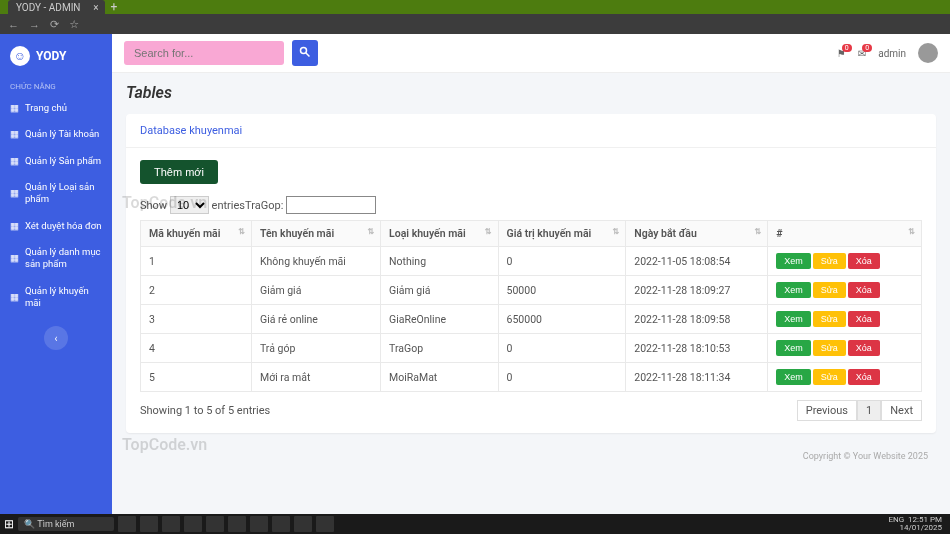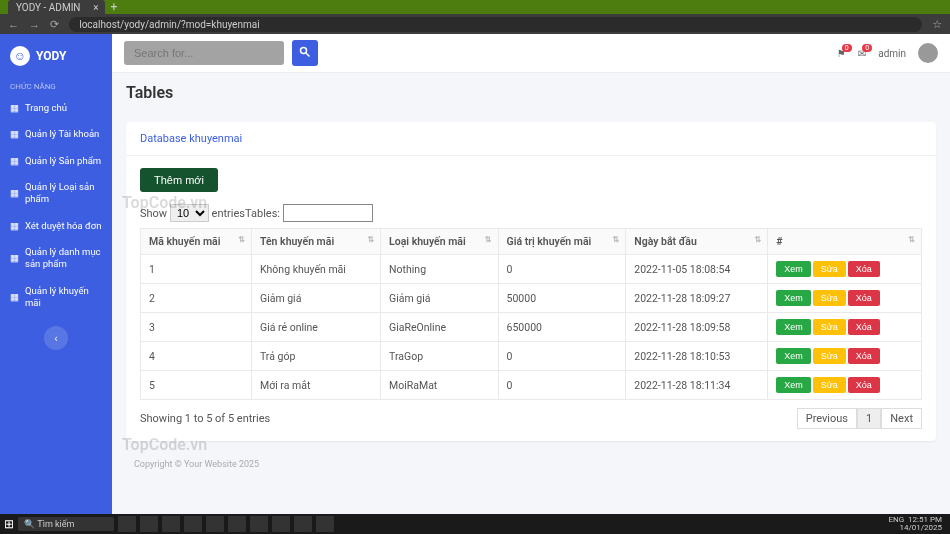--- a/index.html
+++ b/index.html
@@ -14,29 +14,29 @@
 .app { display: flex; height: 480px; }
 .sidebar { width: 112px; background: #3d5ee1; color: #fff; display: flex; flex-direction: column; font-size: 10px; }
 .brand { display: flex; align-items: center; gap: 6px; padding: 12px 10px; font-weight: 700; font-size: 12px; }
 .brand-icon { width: 20px; height: 20px; background: #fff; border-radius: 50%; display: flex; align-items: center; justify-content: center; color: #3d5ee1; font-size: 12px; }
 .nav-group-title { font-size: 8px; opacity: .6; padding: 4px 10px; }
 .nav-item { padding: 7px 10px; display: flex; align-items: center; gap: 6px; cursor: pointer; font-size: 9.5px; line-height: 1.3; }
 .collapse-btn { margin: 10px auto; width: 24px; height: 24px; border-radius: 50%; background: rgba(255,255,255,.15); display: flex; align-items: center; justify-content: center; cursor: pointer; }
 
 .main { flex: 1; display: flex; flex-direction: column; overflow: hidden; }
 .topbar { background: #fff; display: flex; align-items: center; padding: 6px 12px; gap: 8px; border-bottom: 1px solid #eee; }
-.search-input { border: none; background: #a3a3a3; padding: 6px 10px; border-radius: 3px; width: 160px; font-size: 11px; }
+.search-input { border: none; background: #f9a8d4; padding: 6px 10px; border-radius: 3px; width: 160px; font-size: 11px; }
 .search-btn { background: #3d5ee1; color: #fff; border: none; width: 26px; height: 26px; border-radius: 3px; cursor: pointer; }
 .top-right { margin-left: auto; display: flex; align-items: center; gap: 12px; font-size: 10px; color: #666; }
 .badge-wrap { position: relative; }
 .badge { position: absolute; top: -4px; right: -6px; background: #e63946; color: #fff; border-radius: 8px; font-size: 7px; padding: 0 3px; }
 .avatar { width: 20px; height: 20px; border-radius: 50%; background: #999; }
 
 .content { padding: 10px 14px; overflow: auto; flex: 1; }
-.page-title { font-size: 16px; font-weight: 600; color: #333; margin-bottom: 20px; }
+.page-title { font-size: 16px; font-weight: 600; color: #333; margin-bottom: 12px; font-style: italic; }
 .card { background: #fff; border-radius: 4px; box-shadow: 0 1px 2px rgba(0,0,0,.06); margin-bottom: 10px; }
 .card-header { padding: 10px 14px; color: #3d5ee1; font-size: 11px; border-bottom: 1px solid #f0f0f0; }
 .card-body { padding: 12px 14px; }
 .add-btn { background: #14532d; color: #fff; border: none; padding: 6px 14px; border-radius: 3px; font-size: 11px; cursor: pointer; margin-bottom: 12px; }
 
 .dt-top { display: flex; align-items: center; font-size: 11px; color: #555; margin-bottom: 6px; }
 .dt-top select { border: 1px solid #ccc; padding: 1px 2px; font-size: 11px; }
 .dt-top input { border: 1px solid #888; padding: 2px 4px; font-size: 11px; width: 90px; }
 
 table { width: 100%; border-collapse: collapse; font-size: 10.5px; }
@@ -46,41 +46,40 @@
 .btn-sm { border: none; color: #fff; padding: 3px 8px; border-radius: 2px; font-size: 9px; cursor: pointer; margin-right: 2px; }
 .btn-view { background: #28a745; }
 .btn-edit { background: #ffc107; }
 .btn-del { background: #dc3545; }
 
 .dt-bottom { display: flex; justify-content: space-between; align-items: center; font-size: 11px; color: #555; margin-top: 8px; }
 .paginate { display: flex; gap: 0; }
 .paginate span { border: 1px solid #ddd; padding: 3px 8px; cursor: pointer; }
 .paginate .active { background: #eee; }
 
-.footer { text-align: left; font-size: 9px; color: #aaa; padding: 8px; }
+.footer { text-align: right; font-size: 9px; color: #aaa; padding: 8px; }
 .taskbar { background: #1a1a1a; height: 20px; display: flex; align-items: center; padding: 0 4px; gap: 4px; }
 .taskbar-item { width: 18px; height: 16px; background: #333; border-radius: 1px; }
 .taskbar-right { margin-left: auto; color: #ccc; font-size: 8px; text-align: right; line-height: 1; padding-right: 4px; }
 .watermark { position: absolute; color: rgba(0,0,0,.15); font-size: 16px; font-weight: 600; pointer-events: none; }
 </style>
 </head>
 <body>
 
 <div class="browser-chrome">
   <div class="browser-tab">
     <span>YODY - ADMIN</span>
     <span class="close">×</span>
   </div>
   <span style="color:#ccc">+</span>
 </div>
 <div class="browser-nav">
   <span>←</span>
   <span>→</span>
   <span>⟳</span>
-  <div class="addr"><span>localhost/yody/admin/?mod=khuyenmai</span></div>
   <span>☆</span>
 </div>
 
 <div class="app">
   <aside class="sidebar">
     <div class="brand">
       <span class="brand-icon">☺</span>
       <span>YODY</span>
     </div>
     <div class="nav-group-title">CHỨC NĂNG</div>
@@ -150,21 +149,21 @@
         <div class="card-body">
           <button class="add-btn">Thêm mới</button>
 
           <div class="dt-top">
             <div>
               <span>Show</span>
               <select><option>10</option></select>
               <span>entries</span>
             </div>
             <div>
-              <span>Tables:</span>
+              <span>TraGop:</span>
               <input style="">
             </div>
           </div>
 
           <table>
             <thead>
                 <tr id="thead-row">
                   <th>Mã khuyến mãi<span class="sort">⇅</span></th>
                   <th>Tên khuyến mãi<span class="sort">⇅</span></th>
                   <th>Loại khuyến mãi<span class="sort">⇅</span></th>

